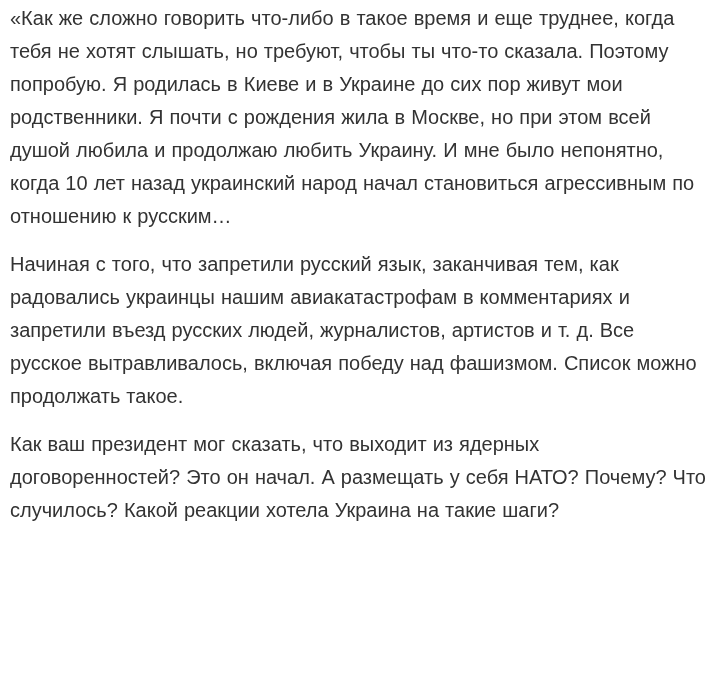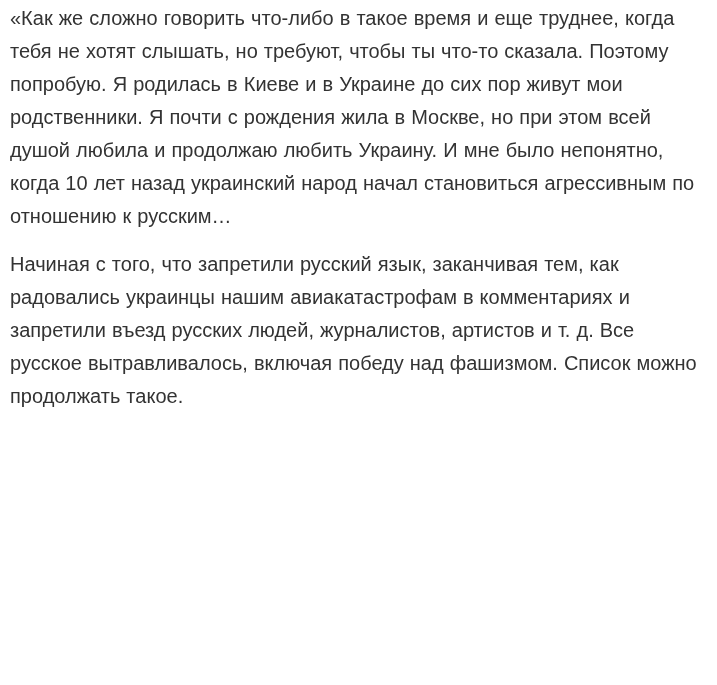--- a/index.html
+++ b/index.html
@@ -27,13 +27,14 @@
     letter-spacing: 0;
     word-spacing: 0.5px;
   }
 </style>
 </head>
 <body>
 
 <div class="page">
   <p class="para">«Как же сложно говорить что-либо в такое время и еще труднее, когда тебя не хотят слышать, но требуют, чтобы ты что-то сказала. Поэтому попробую. Я родилась в Киеве и в Украине до сих пор живут мои родственники. Я почти с рождения жила в Москве, но при этом всей душой любила и продолжаю любить Украину. И мне было непонятно, когда 10 лет назад украинский народ начал становиться агрессивным по отношению к русским…</p>
   <p class="para">Начиная с того, что запретили русский язык, заканчивая тем, как радовались украинцы нашим авиакатастрофам в комментариях и запретили въезд русских людей, журналистов, артистов и т. д. Все русское вытравливалось, включая победу над фашизмом. Список можно продолжать такое.</p>
+  <p class="para">Как ваш президент мог сказать, что выходит из ядерных договоренностей? Это он начал. А размещать у себя НАТО? Почему? Что случилось? Какой реакции хотела Украина на такие шаги?</p>
 </div>
 
 </body></html>

